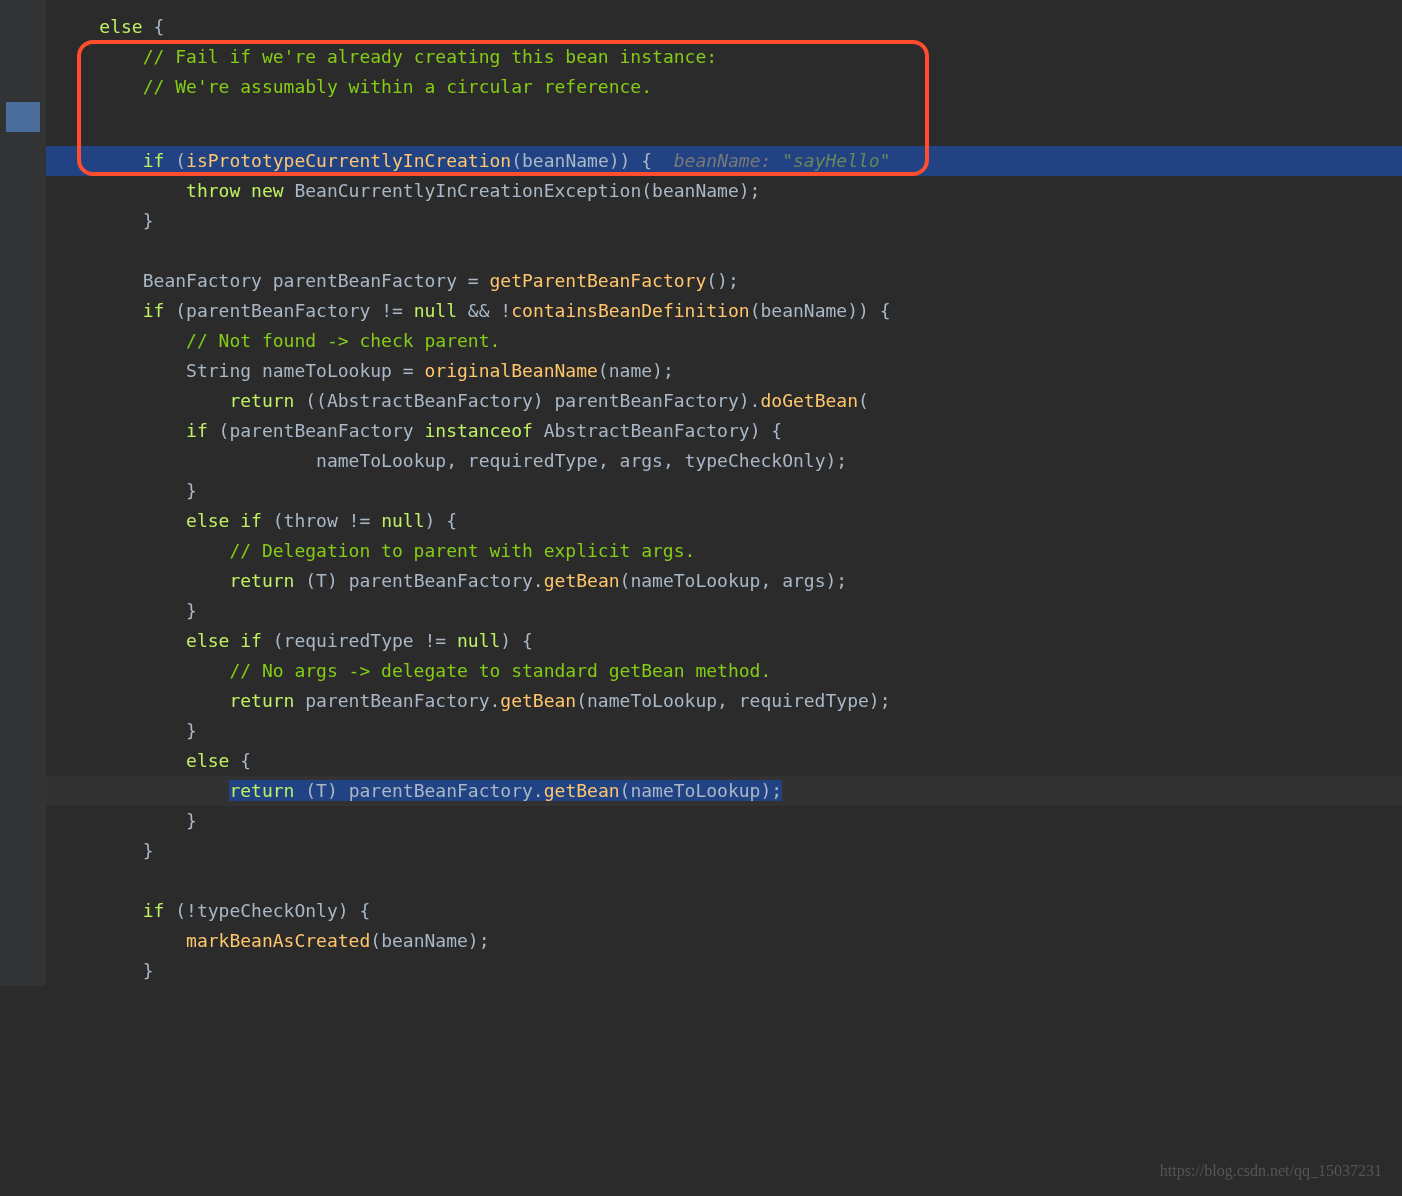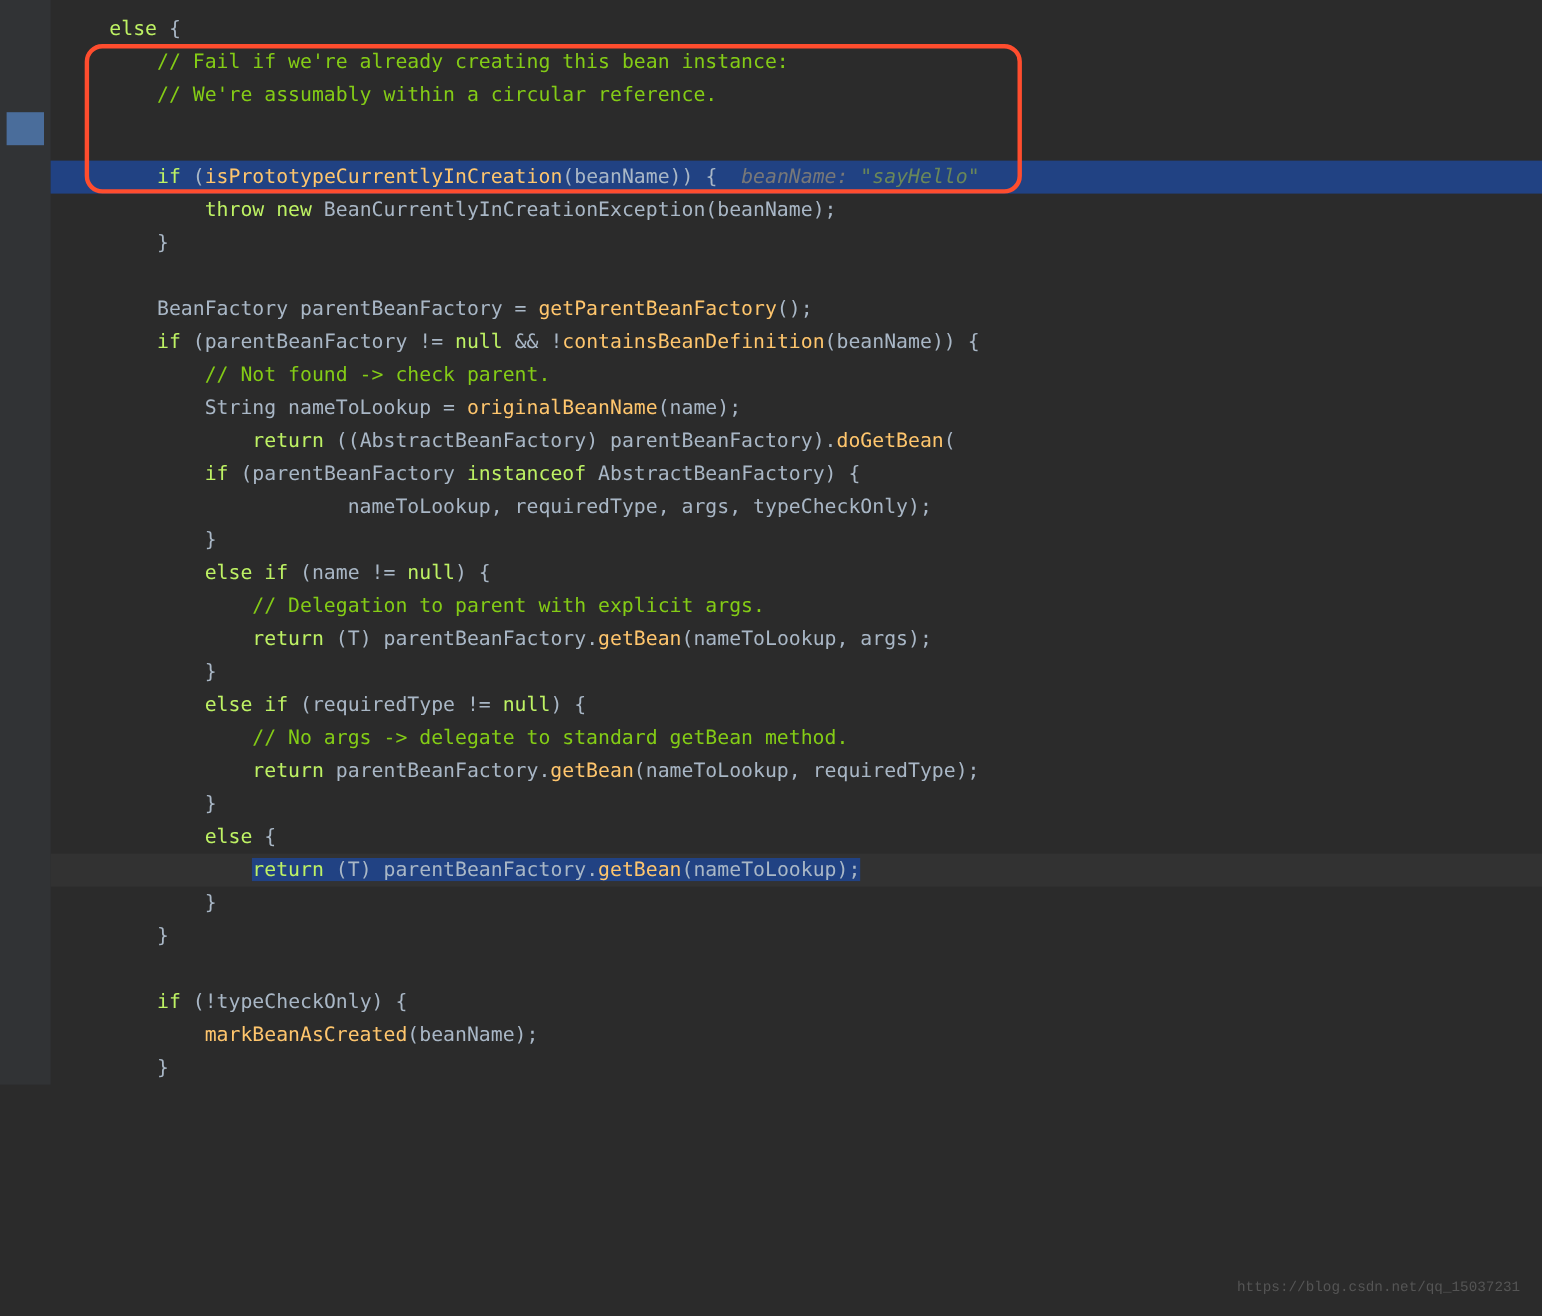--- a/index.html
+++ b/index.html
@@ -60,22 +60,22 @@
   pointer-events: none;
 }
 .selection {
   background: #214283;
 }
 .watermark {
   position: absolute;
   bottom: 10px;
   right: 20px;
   color: #555;
-  font-size: 13px;
-  font-family: Liberation Mono, monospace;
+  font-size: 16px;
+  font-family: Liberation Serif, serif;
 }
 .gutter-marker {
   position: absolute;
   left: 6px;
   width: 34px;
   height: 30px;
   background: #4a6d9b;
 }
 </style>
 </head>
@@ -94,21 +94,21 @@
       <div class="line"><span>        </span><span class="brace">}</span></div>
       <div class="line"><span></span><span class="ident"></span></div>
       <div class="line"><span>        </span><span class="ident">BeanFactory parentBeanFactory = </span><span class="method">getParentBeanFactory</span><span class="paren">()</span><span class="op">;</span></div>
       <div class="line"><span>        </span><span class="kw">if</span><span class="paren"> (</span><span class="ident">parentBeanFactory != </span><span class="kw">null</span><span class="ident"> &amp;&amp; !</span><span class="method">containsBeanDefinition</span><span class="paren">(</span><span class="ident">beanName</span><span class="paren">))</span><span class="brace"> {</span></div>
       <div class="line"><span>            </span><span class="comment">// Not found -&gt; check parent.</span></div>
       <div class="line"><span>            </span><span class="ident">String nameToLookup = </span><span class="method">originalBeanName</span><span class="paren">(</span><span class="ident">name</span><span class="paren">)</span><span class="op">;</span></div>
       <div class="line"><span>                </span><span class="kw">return</span><span class="paren"> ((</span><span class="ident">AbstractBeanFactory</span><span class="paren">)</span><span class="ident"> parentBeanFactory</span><span class="paren">)</span><span class="ident">.</span><span class="method">doGetBean</span><span class="paren">(</span></div>
       <div class="line"><span>            </span><span class="kw">if</span><span class="paren"> (</span><span class="ident">parentBeanFactory </span><span class="kw">instanceof</span><span class="ident"> AbstractBeanFactory</span><span class="paren">)</span><span class="brace"> {</span></div>
       <div class="line"><span>                        </span><span class="ident">nameToLookup</span><span class="op">, </span><span class="ident">requiredType</span><span class="op">, </span><span class="ident">args</span><span class="op">, </span><span class="ident">typeCheckOnly</span><span class="paren">)</span><span class="op">;</span></div>
       <div class="line"><span>            </span><span class="brace">}</span></div>
-      <div class="line"><span>            </span><span class="kw">else if</span><span class="paren"> (</span><span class="ident">name != </span><span class="kw">null</span><span class="paren">)</span><span class="brace"> {</span></div>
+      <div class="line"><span>            </span><span class="kw">else if</span><span class="paren"> (</span><span class="ident">throw != </span><span class="kw">null</span><span class="paren">)</span><span class="brace"> {</span></div>
       <div class="line"><span>                </span><span class="comment">// Delegation to parent with explicit args.</span></div>
       <div class="line"><span>                </span><span class="kw">return</span><span class="paren"> (</span><span class="ident">T</span><span class="paren">)</span><span class="ident"> parentBeanFactory.</span><span class="method">getBean</span><span class="paren">(</span><span class="ident">nameToLookup</span><span class="op">, </span><span class="ident">args</span><span class="paren">)</span><span class="op">;</span></div>
       <div class="line"><span>            </span><span class="brace">}</span></div>
       <div class="line"><span>            </span><span class="kw">else if</span><span class="paren"> (</span><span class="ident">requiredType != </span><span class="kw">null</span><span class="paren">)</span><span class="brace"> {</span></div>
       <div class="line"><span>                </span><span class="comment">// No args -&gt; delegate to standard getBean method.</span></div>
       <div class="line"><span>                </span><span class="kw">return</span><span class="ident"> parentBeanFactory.</span><span class="method">getBean</span><span class="paren">(</span><span class="ident">nameToLookup</span><span class="op">, </span><span class="ident">requiredType</span><span class="paren">)</span><span class="op">;</span></div>
       <div class="line"><span>            </span><span class="brace">}</span></div>
       <div class="line"><span>            </span><span class="kw">else</span><span class="brace"> {</span></div>
       <div class="line line-hl-dim"><span>                </span><span class="selection"><span class="kw">return</span><span class="paren"> (</span><span class="ident">T</span><span class="paren">)</span><span class="ident"> parentBeanFactory.</span><span class="method">getBean</span><span class="paren">(</span><span class="ident">nameToLookup</span><span class="paren">)</span><span class="op">;</span></span></div>
       <div class="line"><span>            </span><span class="brace">}</span></div>

